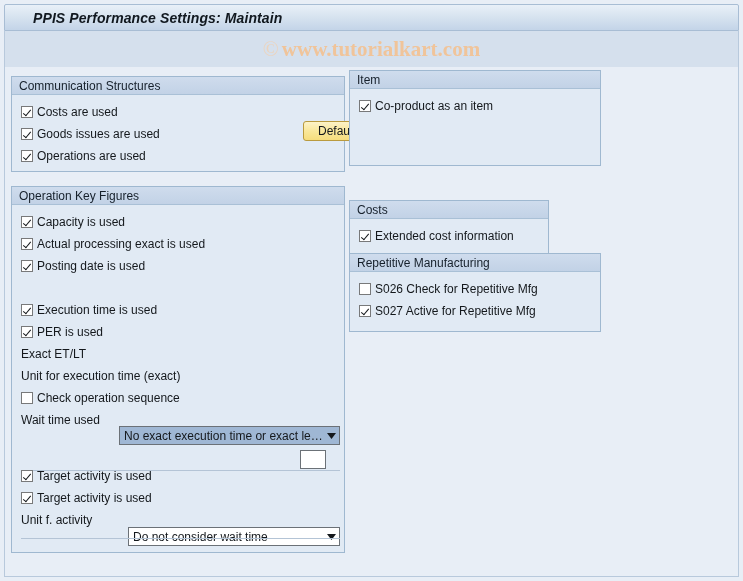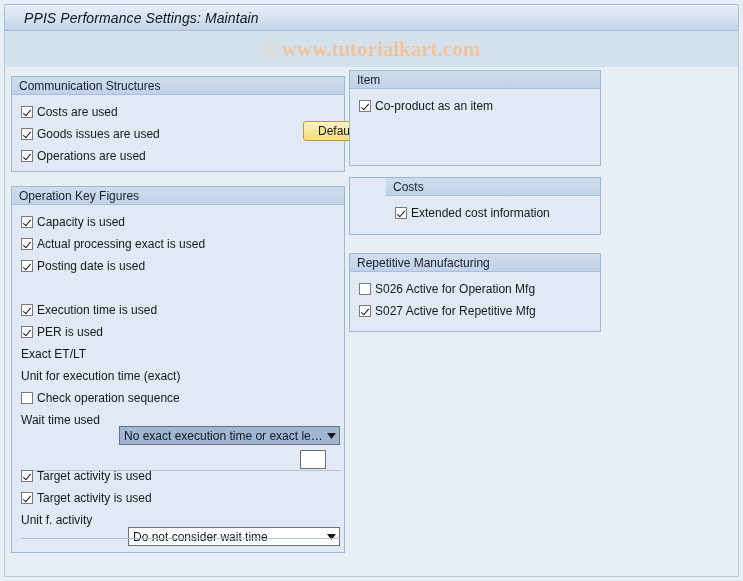--- a/index.html
+++ b/index.html
@@ -25,25 +25,25 @@
     width: 735px;
     height: 27px;
     background: linear-gradient(to bottom, #e9f0f8 0%, #d8e4f0 45%, #c3d4e8 100%);
     border: 1px solid #a8bdd4;
     border-radius: 2px 2px 0 0;
     box-sizing: border-box;
     display: flex;
     align-items: center;
   }
   #titlebar .title-text {
-    font-weight: normal;
+    font-weight: bold;
     font-style: italic;
     font-size: 14px;
     color: #11181f;
-    padding-left: 19px;
+    padding-left: 28px;
     letter-spacing: .1px;
   }
 
   
   #watermark-strip {
     position: absolute;
     left: 4px;
     top: 31px;
     width: 735px;
     height: 36px;
@@ -341,40 +341,40 @@
       <span>Item</span>
     </div>
     <div class="group-body">
       <div class="chk-row">
         <span class="cbox checked"></span>
         <span class="chk-label">Co-product as an item</span>
       </div>
     </div>
   </div>
 
-  <div class="group" style="left:344px; top:110px; width:252px; height:58px;padding-left:36px;">
+  <div class="group" style="left:344px; top:133px; width:200px; height:58px;">
     <div class="group-header">
       <span>Costs</span>
     </div>
     <div class="group-body">
       <div class="chk-row">
         <span class="cbox checked"></span>
         <span class="chk-label">Extended cost information</span>
       </div>
     </div>
   </div>
 
   <div class="group" style="left:344px; top:186px; width:252px; height:79px;">
     <div class="group-header">
       <span>Repetitive Manufacturing</span>
     </div>
     <div class="group-body">
       <div class="chk-row">
         <span class="cbox"></span>
-        <span class="chk-label">S026 Active for Operation Mfg</span>
+        <span class="chk-label">S026 Check for Repetitive Mfg</span>
       </div>
       <div class="chk-row">
         <span class="cbox checked"></span>
         <span class="chk-label">S027 Active for Repetitive Mfg</span>
       </div>
     </div>
   </div>
 
 </div>
 

